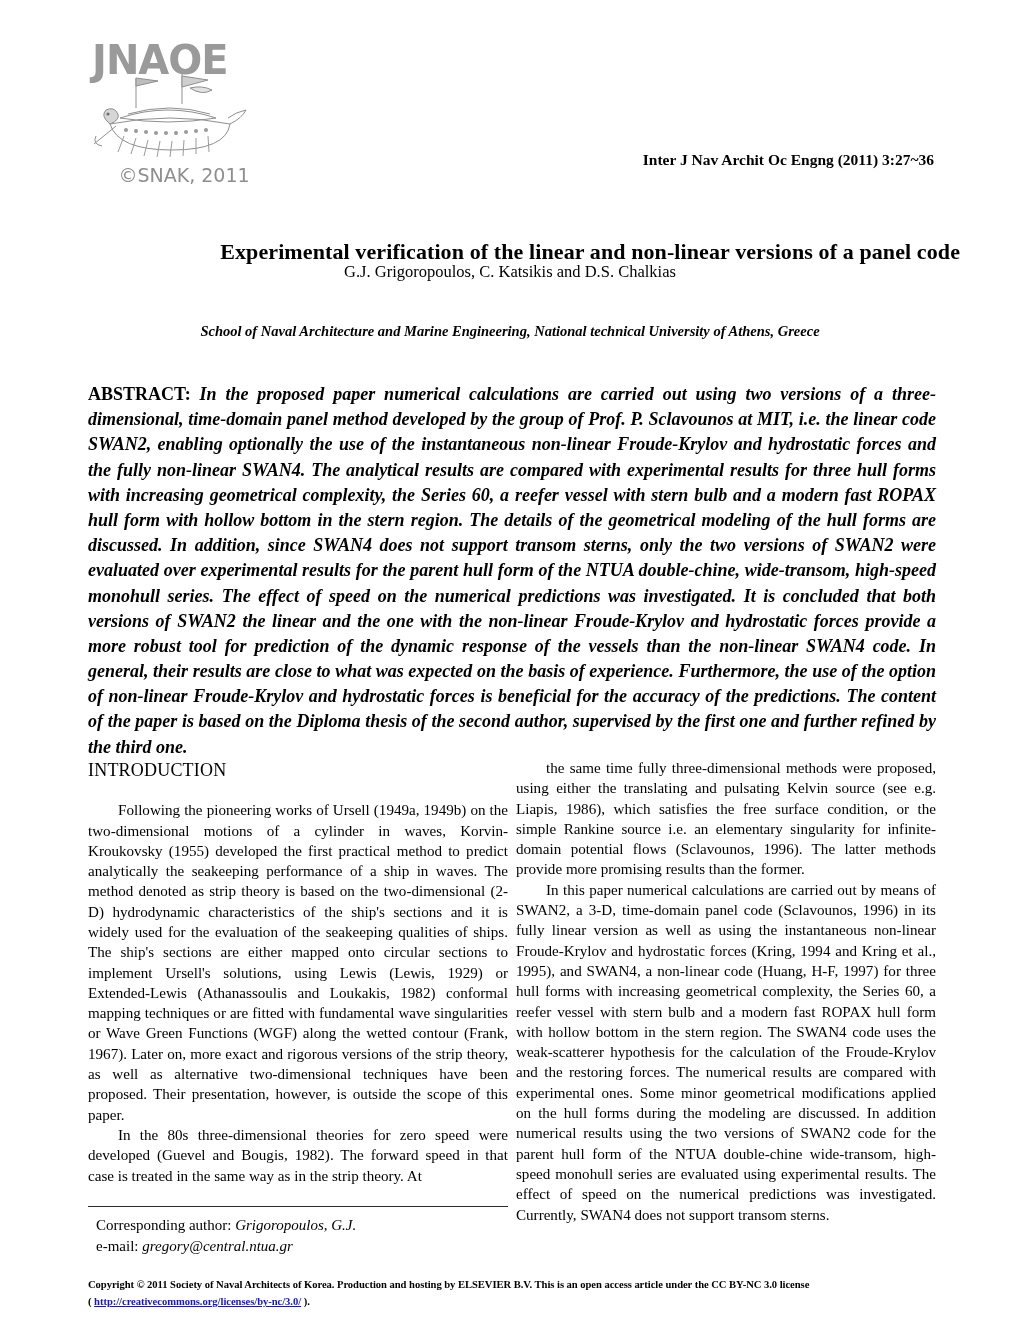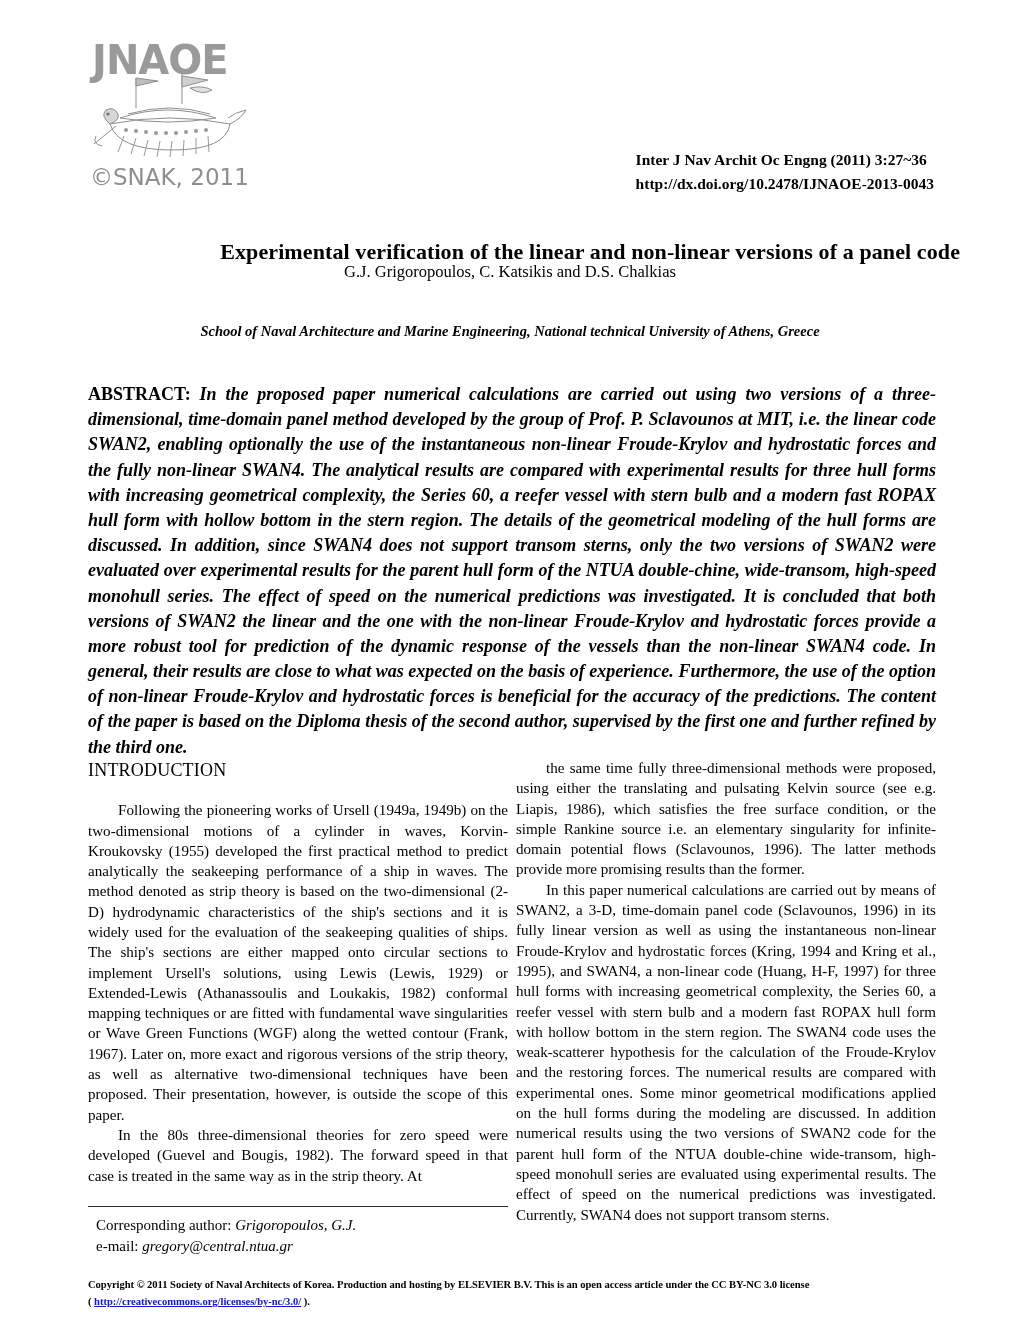--- a/index.html
+++ b/index.html
@@ -47,26 +47,27 @@
   .logo-ship {
     position: relative;
     width: 160px;
     height: 88px;
     margin-top: -6px;
     margin-left: 2px;
   }
   .logo-ship svg { display: block; }
   .logo-snak {
     font-family: "DejaVu Sans", "Liberation Sans", sans-serif;
-    font-size: 23px;
+    font-size: 19px;
     font-weight: normal;
     color: #8e8e8e;
     letter-spacing: 0px;
     margin-top: 2px;
     margin-left: 2px;
+    text-align: center;
   }
 
   .journal-ref {
     position: absolute;
     right: 86px;
     top: 148px;
     text-align: left;
     font-weight: bold;
     font-size: 15.5px;
     line-height: 1.52;
@@ -252,21 +253,20 @@
             <path d="M6 62 q-4 8 6 10"></path>
           </g>
         </svg>
       </div>
 
       <div class="logo-snak">©SNAK, 2011</div>
     </div>
 
     <div class="journal-ref">
       <div>Inter J Nav Archit Oc Engng (2011) 3:27~36</div>
-      <div>http://dx.doi.org/10.2478/IJNAOE-2013-0043</div>
     </div>
   </div>
 
   <h1 class="title">Experimental verification of the linear and non-linear versions of a panel code</h1>
   <div class="authors">G.J. Grigoropoulos, C. Katsikis and D.S. Chalkias</div>
   <div class="affiliation">School of Naval Architecture and Marine Engineering, National technical University of Athens, Greece</div>
 
   <div class="abstract">
     <span class="abstract-label">ABSTRACT:</span><span> In the proposed paper numerical calculations are carried out using two versions of a three-dimensional, time-domain panel method developed by the group of Prof. P. Sclavounos at MIT, i.e. the linear code SWAN2, enabling optionally the use of the instantaneous non-linear Froude-Krylov and hydrostatic forces and the fully non-linear SWAN4. The analytical results are compared with experimental results for three hull forms with increasing geometrical complexity, the Series 60, a reefer vessel with stern bulb and a modern fast ROPAX hull form with hollow bottom in the stern region. The details of the geometrical modeling of the hull forms are discussed. In addition, since SWAN4 does not support transom sterns, only the two versions of SWAN2 were evaluated over experimental results for the parent hull form of the NTUA double-chine, wide-transom, high-speed monohull series. The effect of speed on the numerical predictions was investigated. It is concluded that both versions of SWAN2 the linear and the one with the non-linear Froude-Krylov and hydrostatic forces provide a more robust tool for prediction of the dynamic response of the vessels than the non-linear SWAN4 code. In general, their results are close to what was expected on the basis of experience. Furthermore, the use of the option of non-linear Froude-Krylov and hydrostatic forces is beneficial for the accuracy of the predictions. The content of the paper is based on the Diploma thesis of the second author, supervised by the first one and further refined by the third one.</span>
   </div>

